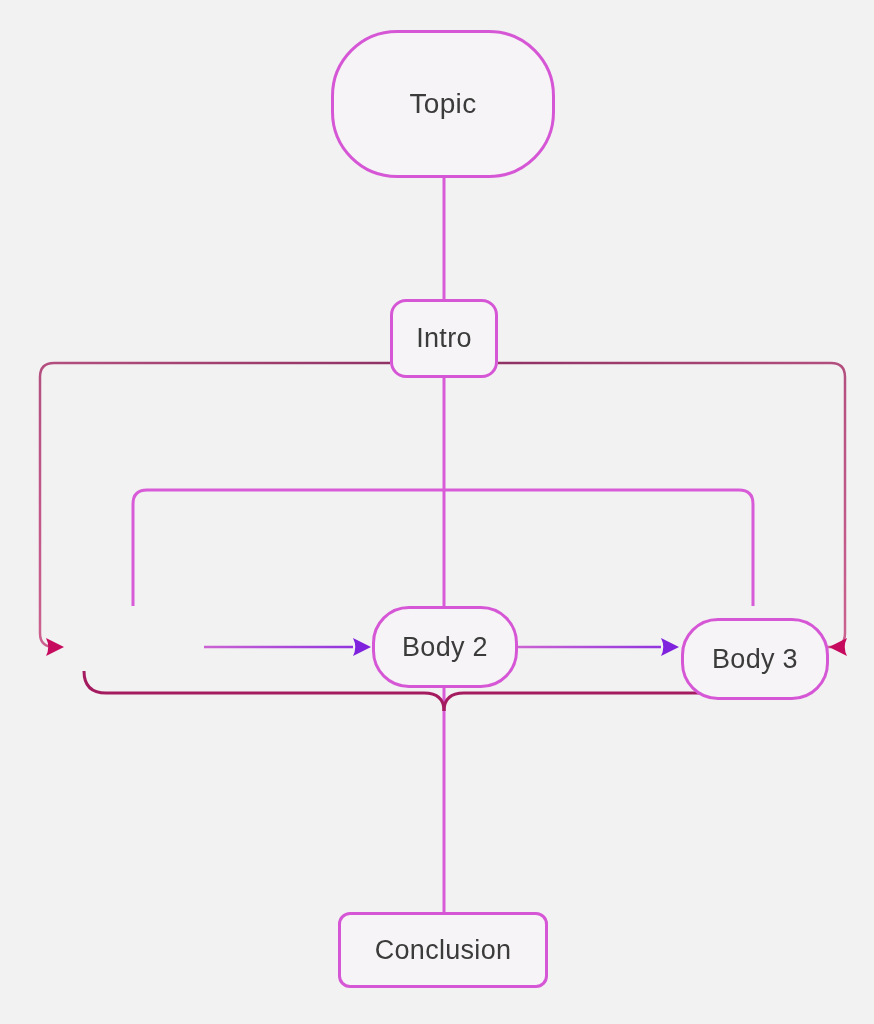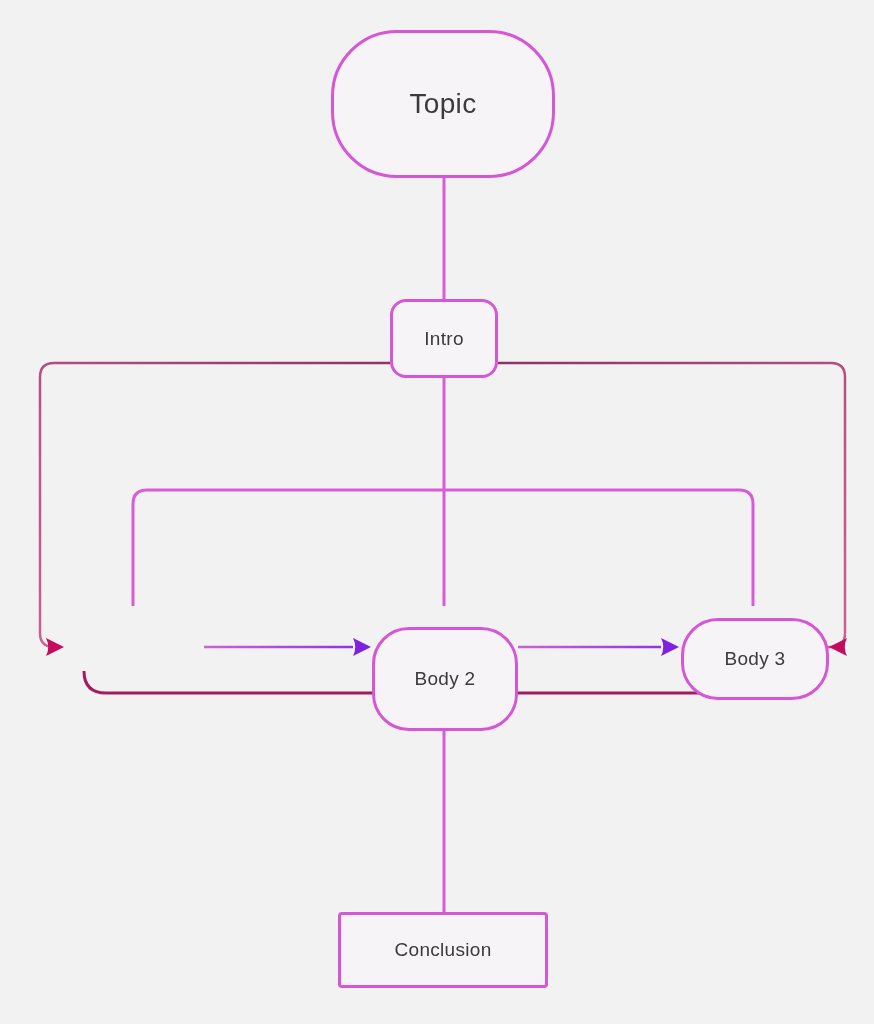--- a/index.html
+++ b/index.html
@@ -21,30 +21,30 @@
     font-family:"Liberation Sans","DejaVu Sans",sans-serif;
   }
   .edge-layer{position:absolute;left:0;top:0;width:874px;height:1024px;}
   .node{
     position:absolute;
     box-sizing:border-box;
     border:3px solid var(--node-border);
     background:var(--node-fill);
     color:var(--text);
     display:flex;align-items:center;justify-content:center;
-    font-size:19px;
+    font-size:27px;
     letter-spacing:.3px;
     z-index:2;
   }
   .node-topic      {left:331px;top:30px; width:224px;height:148px;border-radius:66px;font-size:28px;align-items:center;}
   .node-intro      {left:390px;top:299px;width:108px;height:79px; border-radius:16px;}
   .node-body1      {left:64px; top:606px;width:140px;height:82px; border-radius:37px;}
-  .node-body2      {left:372px;top:627px;width:146px;height:104px; border-radius:37px;}
+  .node-body2      {left:372px;top:606px;width:146px;height:82px; border-radius:37px;}
   .node-body3      {left:681px;top:618px;width:148px;height:82px; border-radius:37px;}
-  .node-conclusion {left:338px;top:912px;width:210px;height:76px; border-radius:4px;}
+  .node-conclusion {left:338px;top:912px;width:210px;height:76px; border-radius:12px;}
   .e-magenta{stroke:var(--magenta);stroke-width:3;fill:none;}
   .e-bracket{stroke:var(--bracket);stroke-width:3;fill:none;}
   .arrow-crimson{fill:var(--crimson);stroke:none;}
   .arrow-violet{fill:var(--violet);stroke:none;}
   .ah{z-index:3;}
 </style>
 </head>
 <body>
 
 <div class="canvas">

